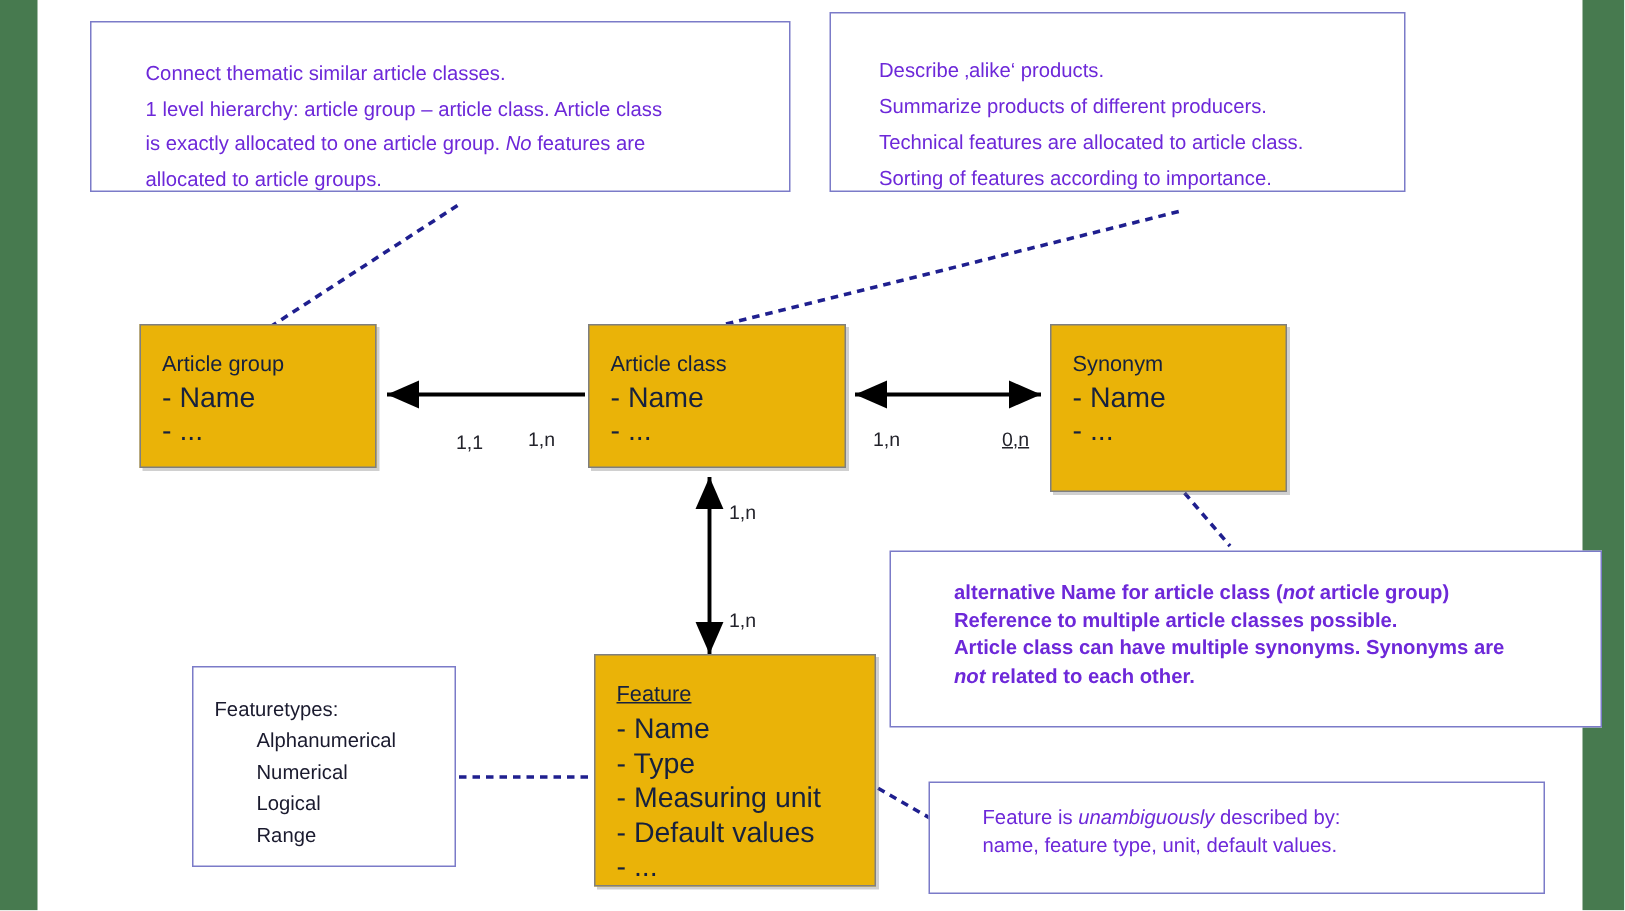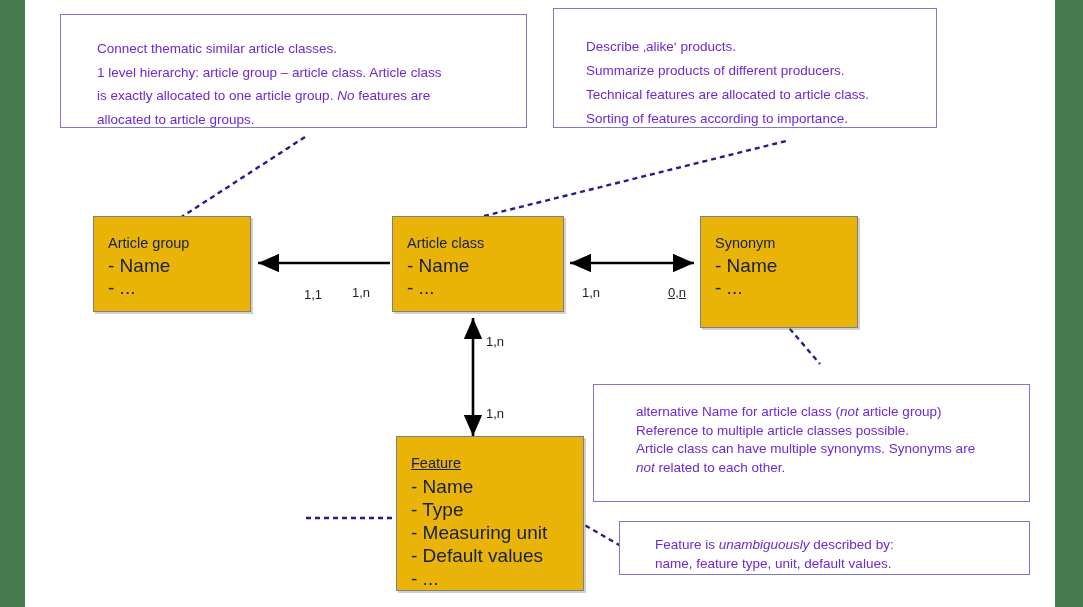--- a/index.html
+++ b/index.html
@@ -36,24 +36,24 @@
     font-size: 13.5px;
     color: #6d28d9;
     white-space: pre-line;
   }
   .note-tl { left: 60px;  top: 14px;  width: 467px; height: 114px; }
   .note-tl .note-body { padding: 22px 0 0 36px; line-height: 23.5px; }
 
   .note-tr { left: 553px; top: 8px;   width: 384px; height: 120px; }
   .note-tr .note-body { padding: 26px 0 0 32px; line-height: 24px; }
 
-  .note-syn { left: 593px; top: 384px; width: 437px; height: 118px; }
+  .note-syn { left: 593px; top: 367px; width: 475px; height: 118px; font-weight: bold; }
   .note-syn .note-body { padding: 18px 0 0 42px; line-height: 18.5px; }
 
-  .note-feat { left: 619px; top: 521px; width: 411px; height: 54px; }
+  .note-feat { left: 619px; top: 521px; width: 411px; height: 75px; }
   .note-feat .note-body { padding: 14px 0 0 35px; line-height: 18.5px; }
 
   .note-ftypes { left: 128px; top: 444px; width: 176px; height: 134px; }
   .note-ftypes .ft-title { padding: 18px 0 0 14px; font-size: 13.5px; line-height: 20px; }
   .note-ftypes .ft-list  { padding: 0 0 0 42px; font-size: 13.5px; line-height: 21px; }
 
   
   .entity {
     position: absolute;
     background: #eab308;
@@ -168,20 +168,29 @@
 Reference to multiple article classes possible.
 Article class can have multiple synonyms. Synonyms are
 <span class="it">not</span> related to each other.</div>
   </div>
 
   <div class="note note-feat">
     <div class="note-body">Feature is <span class="it">unambiguously</span> described by:
 name, feature type, unit, default values.</div>
   </div>
 
+  <div class="note note-ftypes">
+    <div class="ft-title">Featuretypes:</div>
+    <div class="ft-list">
+      <div>Alphanumerical</div>
+      <div>Numerical</div>
+      <div>Logical</div>
+      <div>Range</div>
+    </div>
+  </div>
 
   <div class="entity e-agroup">
     <div class="ent-title">Article group</div>
     <div class="ent-attrs">- Name
 - ...</div>
   </div>
 
   <div class="entity e-aclass">
     <div class="ent-title">Article class</div>
     <div class="ent-attrs">- Name

